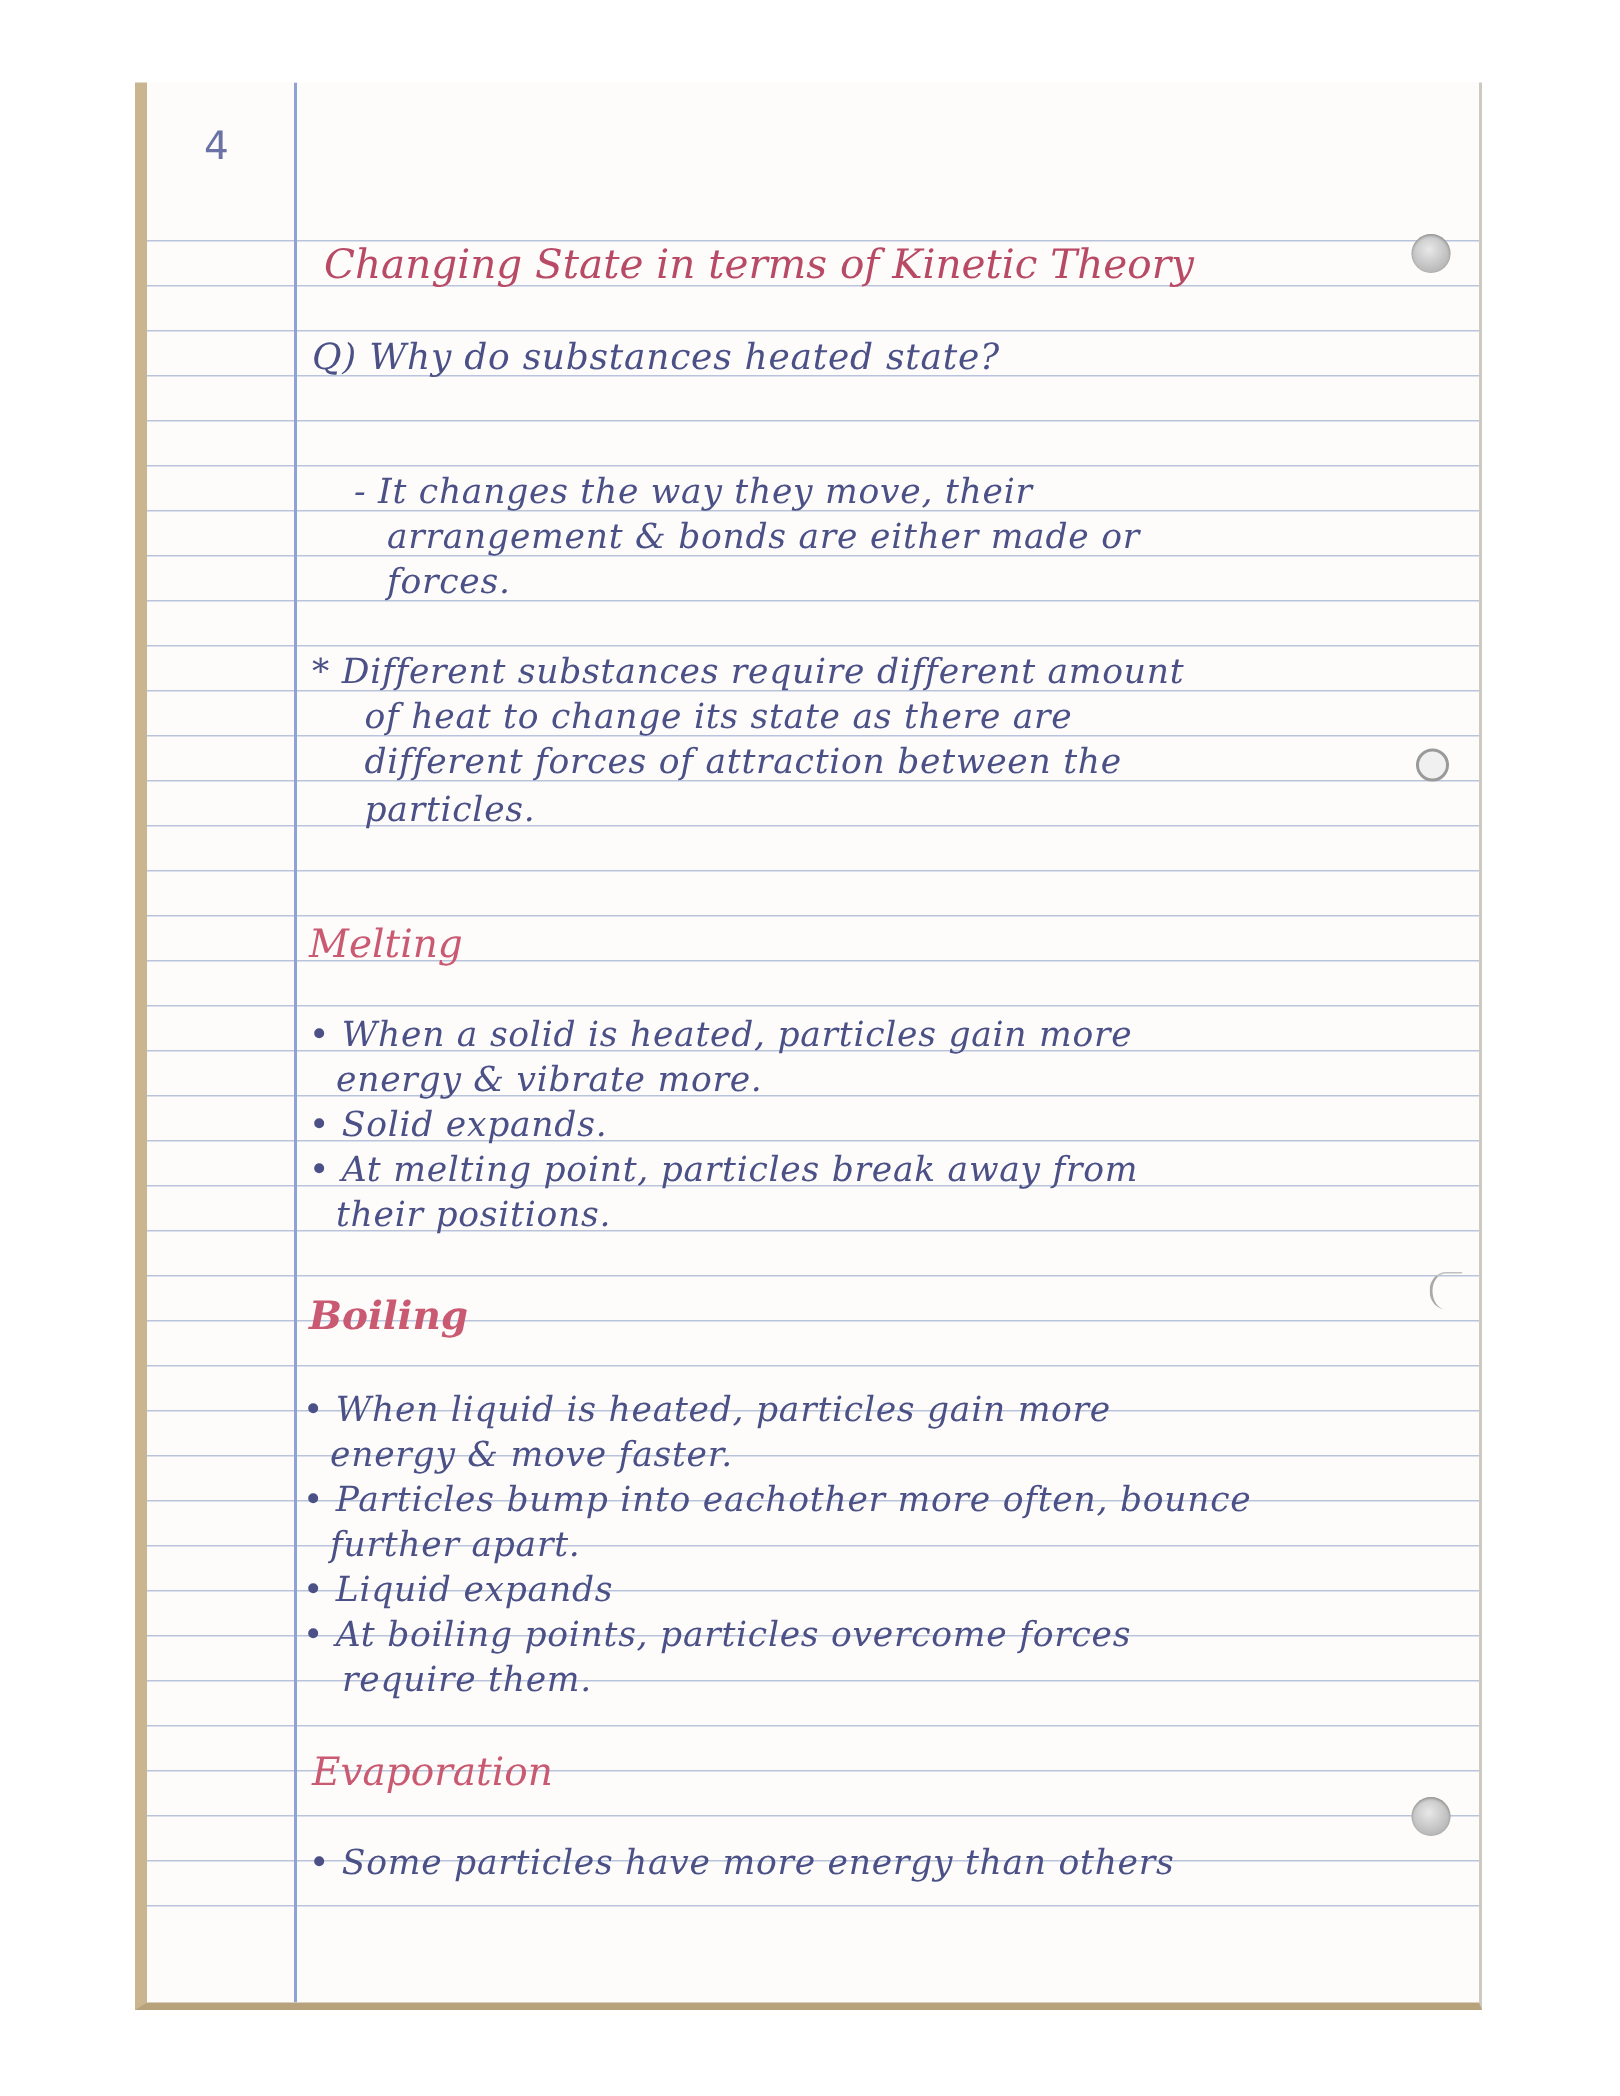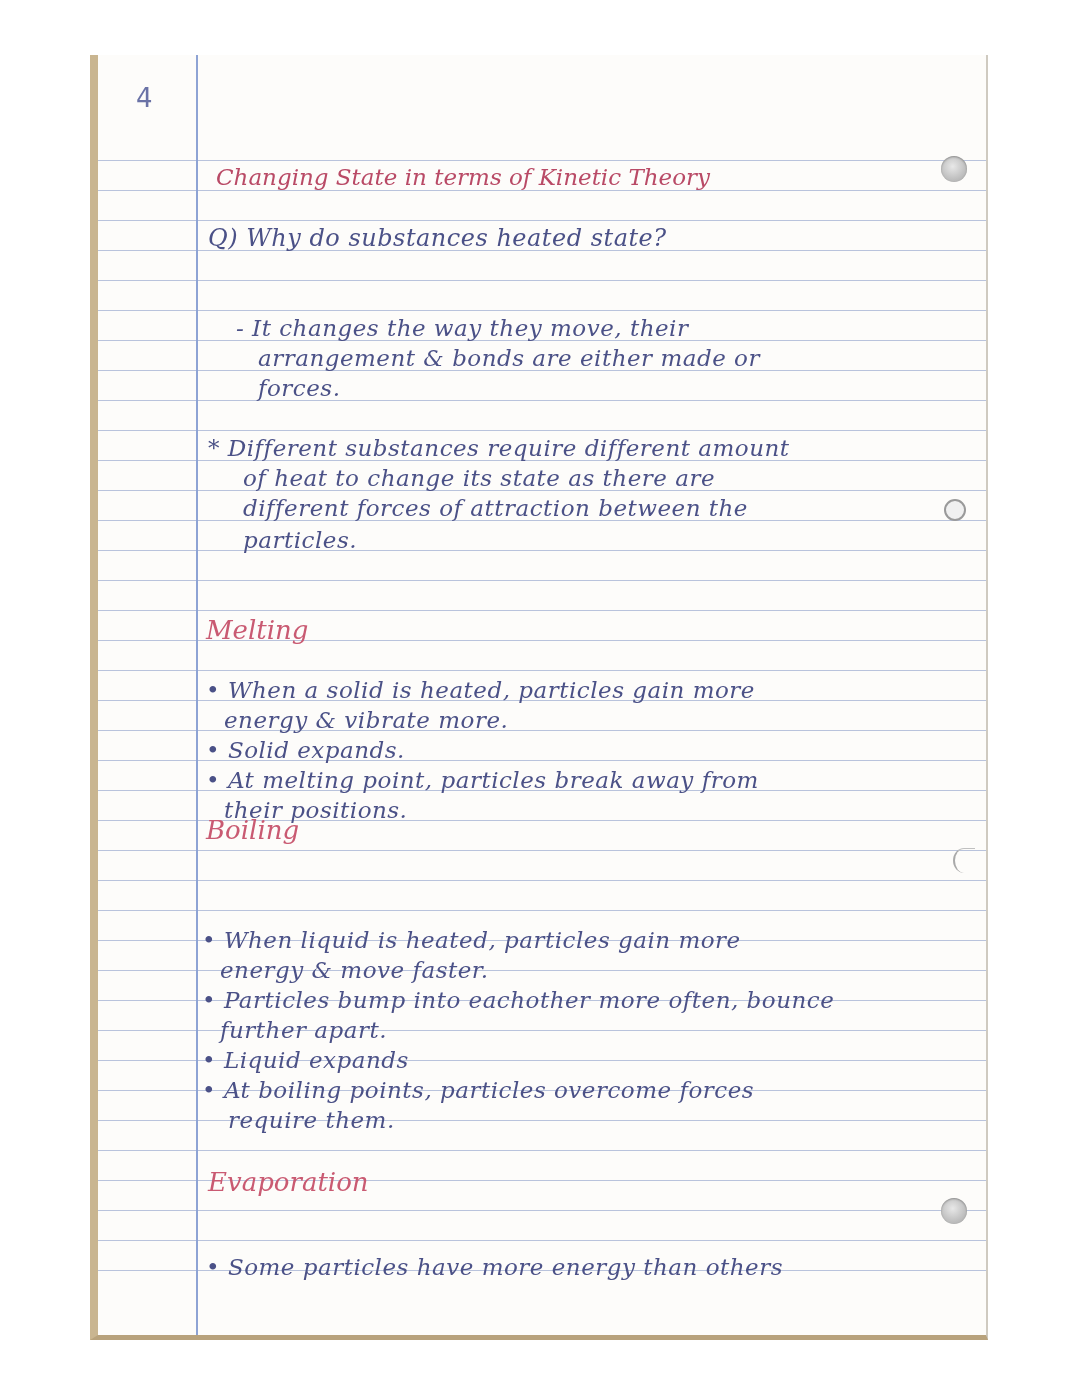--- a/index.html
+++ b/index.html
@@ -83,21 +83,21 @@
       border-radius: 50% 0 0 50%;
     }
     .hw {
       position: absolute;
       font-family: "DejaVu Serif", serif;
       font-style: italic;
       white-space: nowrap;
       line-height: 30px;
     }
     .ink-blue { color: #4b5187; }
-    .title { font-size: 23px; color: #b94a66; }
+    .title { font-size: 27px; color: #b94a66; }
     .heading { font-size: 26px; color: #c95a72; }
     .body-line { font-size: 23px; letter-spacing: 0.5px; }
   </style>
 </head>
 <body>
 
 <div class="page">
 
   <div class="rule" style="top:105px"></div>
   <div class="rule" style="top:135px"></div>
@@ -160,24 +160,24 @@
   <div class="hw body-line ink-blue" style="left:145px; top:438px;">different forces of attraction between the</div>
   <div class="hw body-line ink-blue" style="left:145px; top:470px;">particles.</div>
 
   <div class="hw heading" style="left:108px; top:560px;">Melting</div>
   <div class="hw body-line ink-blue" style="left:108px; top:620px;">• When a solid is heated, particles gain more</div>
   <div class="hw body-line ink-blue" style="left:126px; top:650px;">energy &amp; vibrate more.</div>
   <div class="hw body-line ink-blue" style="left:108px; top:680px;">• Solid expands.</div>
   <div class="hw body-line ink-blue" style="left:108px; top:710px;">• At melting point, particles break away from</div>
   <div class="hw body-line ink-blue" style="left:126px; top:740px;">their positions.</div>
 
-  <div class="hw heading" style="left:108px; top:760px;">Boiling</div>
+  <div class="hw heading" style="left:108px; top:808px;font-weight:bold;">Boiling</div>
   <div class="hw body-line ink-blue" style="left:104px; top:870px;">• When liquid is heated, particles gain more</div>
   <div class="hw body-line ink-blue" style="left:122px; top:900px;">energy &amp; move faster.</div>
   <div class="hw body-line ink-blue" style="left:104px; top:930px;">• Particles bump into eachother more often, bounce</div>
   <div class="hw body-line ink-blue" style="left:122px; top:960px;">further apart.</div>
   <div class="hw body-line ink-blue" style="left:104px; top:1020px;">• At boiling points, particles overcome forces</div>
   <div class="hw body-line ink-blue" style="left:104px; top:990px;">• Liquid expands</div>
   <div class="hw body-line ink-blue" style="left:130px; top:1050px;">require them.</div>
 
   <div class="hw heading" style="left:110px; top:1112px;">Evaporation</div>
-  <div class="hw body-line ink-blue" style="left:108px; top:1197px;">• Some particles have more energy than others</div>
+  <div class="hw body-line ink-blue" style="left:108px; top:1172px;">• Some particles have more energy than others</div>
 </div>
 
 </body></html>

